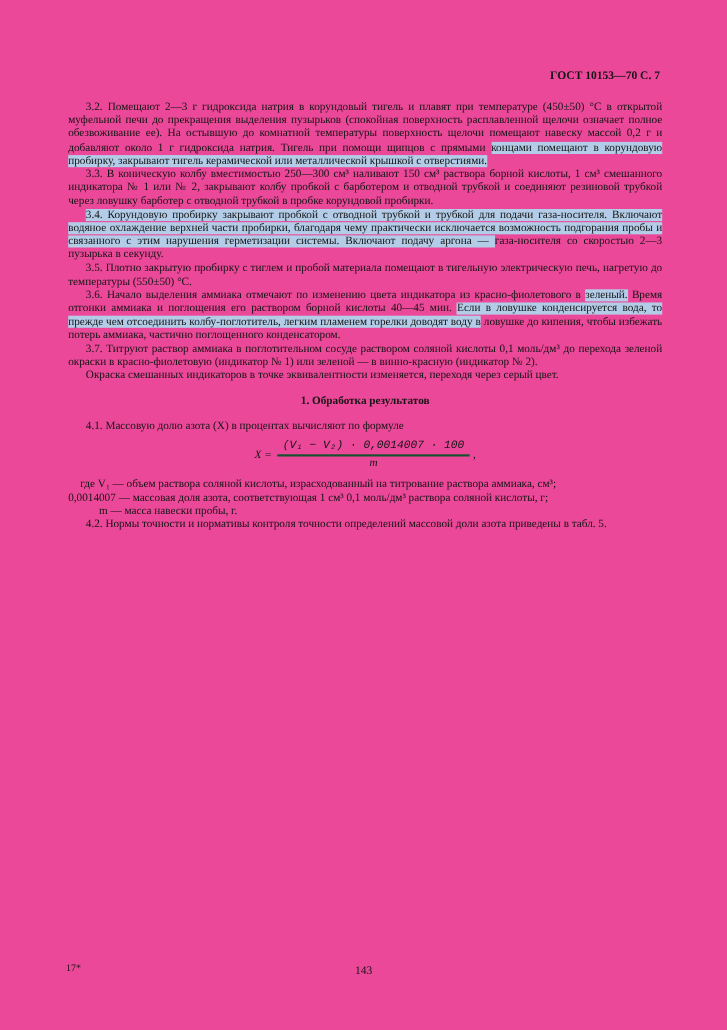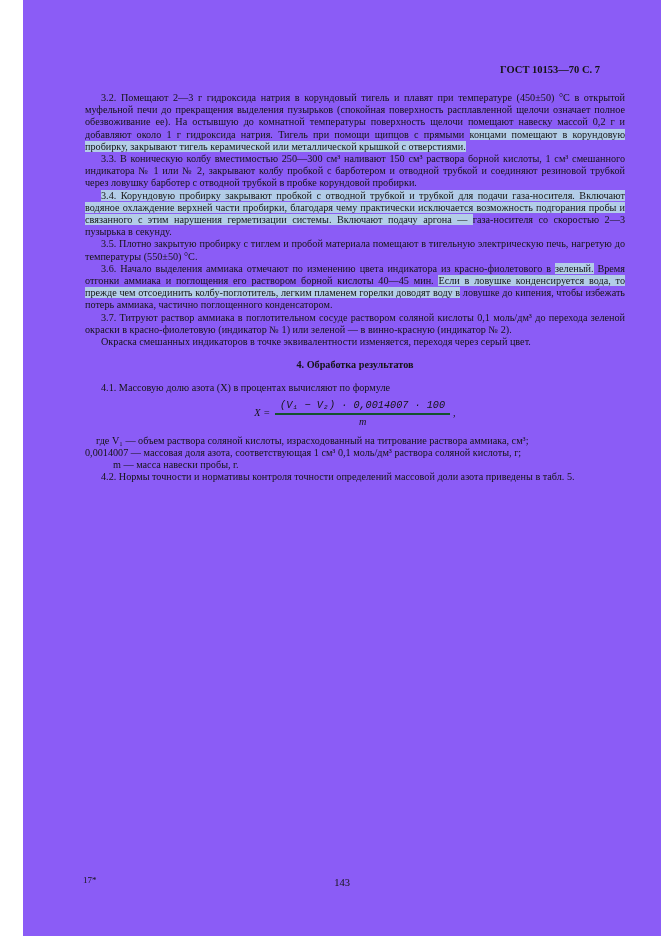--- a/index.html
+++ b/index.html
@@ -2,21 +2,21 @@
 <html><head>
 <meta charset="utf-8">
 <style>
   html, body { margin: 0; padding: 0; }
   body {
     width: 661px; height: 936px; position: relative; overflow: hidden;
     background: #ffffff; color: #141414;
     font-family: "Liberation Serif", "DejaVu Serif", serif;
     font-size: 10.2px; line-height: 12.2px;
   }
-  .page { position: absolute; inset: 0; background: #8b5cf6; margin-left: 23px; }
+  .page { position: absolute; inset: 0; background: #ec4899; }
   .gost-header { position: absolute; top: 64px; right: 61px; font-weight: bold; font-size: 10.5px; }
   .content { position: absolute; top: 92px; left: 62px; width: 540px; text-align: justify; }
   p { margin: 0; }
   .para { text-indent: 16px; }
   .hl { background: var(--hl, #b3cde8); }
   .heading { text-align: center; font-weight: bold; margin: 11px 0; text-indent: 0; }
   .formula-row { text-align: center; margin: 5px 0 7px; font-style: italic; }
   .flhs { margin-right: 5px; }
   .frac { display: inline-block; vertical-align: middle; text-align: center; line-height: 12px; }
   .num { display: block; padding: 0 5px 1px; border-bottom: 2px solid #14532d; font-family: Liberation Mono, monospace; }
@@ -41,21 +41,21 @@
     <div>
         <p class="para"><span>3.2. Помещают 2—3 г гидроксида натрия в корундовый тигель и плавят при температуре (450±50) °С в открытой муфельной печи до прекращения выделения пузырьков (спокойная поверхность расплавленной щелочи означает полное обезвоживание ее). На остывшую до комнатной температуры поверхность щелочи помещают навеску массой 0,2 г и добавляют около 1 г гидроксида натрия. Тигель при помощи щипцов с прямыми </span><span class="hl">концами помещают в корундовую пробирку, закрывают тигель керамической или металлической крышкой с отверстиями.</span></p>
         <p class="para"><span>3.3. В коническую колбу вместимостью 250—300 см³ наливают 150 см³ раствора борной кислоты, 1 см³ смешанного индикатора № 1 или № 2, закрывают колбу пробкой с барботером и отводной трубкой и соединяют резиновой трубкой через ловушку барботер с отводной трубкой в пробке корундовой пробирки.</span></p>
         <p class="para"><span class="hl">3.4. Корундовую пробирку закрывают пробкой с отводной трубкой и трубкой для подачи газа-носителя. Включают водяное охлаждение верхней части пробирки, благодаря чему практически исключается возможность подгорания пробы и связанного с этим нарушения герметизации системы. Включают подачу аргона — </span><span>газа-носителя со скоростью 2—3 пузырька в секунду.</span></p>
         <p class="para"><span>3.5. Плотно закрытую пробирку с тиглем и пробой материала помещают в тигельную электрическую печь, нагретую до температуры (550±50) °С.</span></p>
         <p class="para"><span>3.6. Начало выделения аммиака отмечают по изменению цвета индикатора из красно-фиолетового в </span><span class="hl">зеленый.</span><span> Время отгонки аммиака и поглощения его раствором борной кислоты 40—45 мин. </span><span class="hl">Если в ловушке конденсируется вода, то прежде чем отсоединить колбу-поглотитель, легким пламенем горелки доводят воду в</span><span> ловушке до кипения, чтобы избежать потерь аммиака, частично поглощенного конденсатором.</span></p>
         <p class="para"><span>3.7. Титруют раствор аммиака в поглотительном сосуде раствором соляной кислоты 0,1 моль/дм³ до перехода зеленой окраски в красно-фиолетовую (индикатор № 1) или зеленой — в винно-красную (индикатор № 2).</span></p>
         <p class="para"><span>Окраска смешанных индикаторов в точке эквивалентности изменяется, переходя через серый цвет.</span></p>
       </div>
 
-    <div class="heading">4. Обработка результатов</div>
+    <div class="heading">1. Обработка результатов</div>
 
     <p class="para">4.1. Массовую долю азота (X) в процентах вычисляют по формуле</p>
 
     <div class="formula-row">
       <span class="flhs">X =</span><span class="frac"><span class="num">(V₁ − V₂) · 0,0014007 · 100</span><span class="den">m</span></span><span class="fsuf">,</span>
     </div>
 
     <div>
         <div class="def def-small">где V₁ — объем раствора соляной кислоты, израсходованный на титрование раствора аммиака, см³;</div>
         <div class="def def-none">0,0014007 — массовая доля азота, соответствующая 1 см³ 0,1 моль/дм³ раствора соляной кислоты, г;</div>

